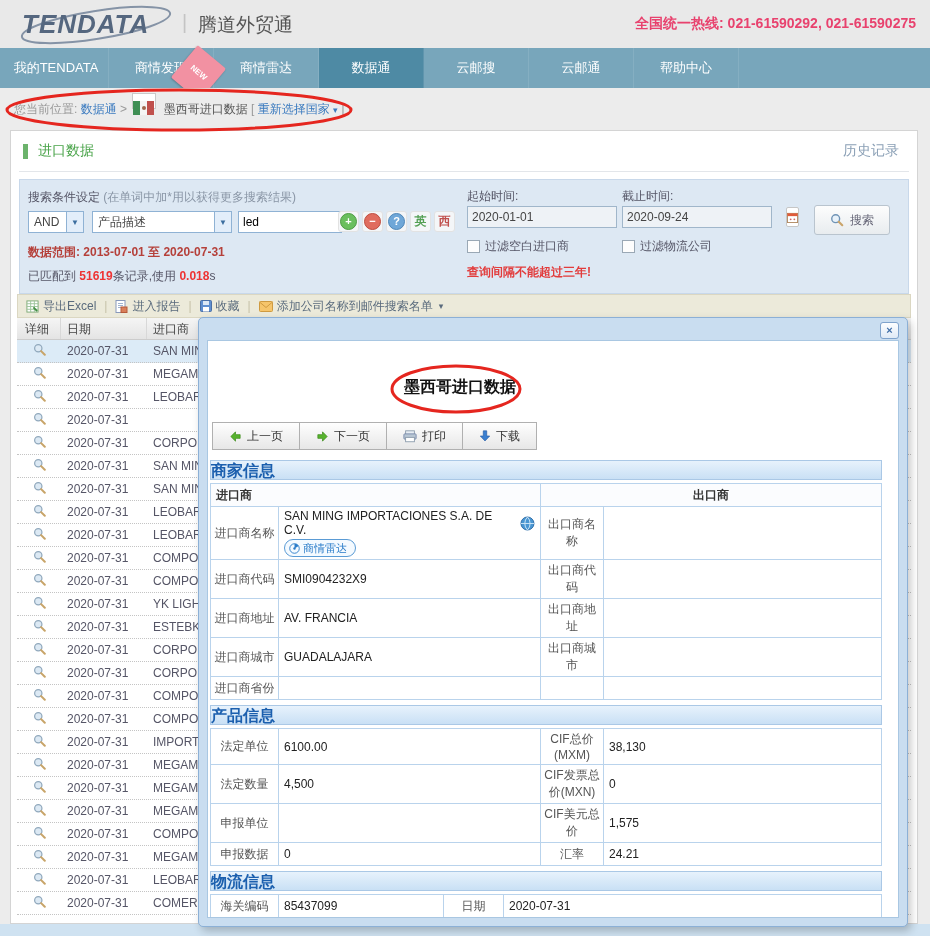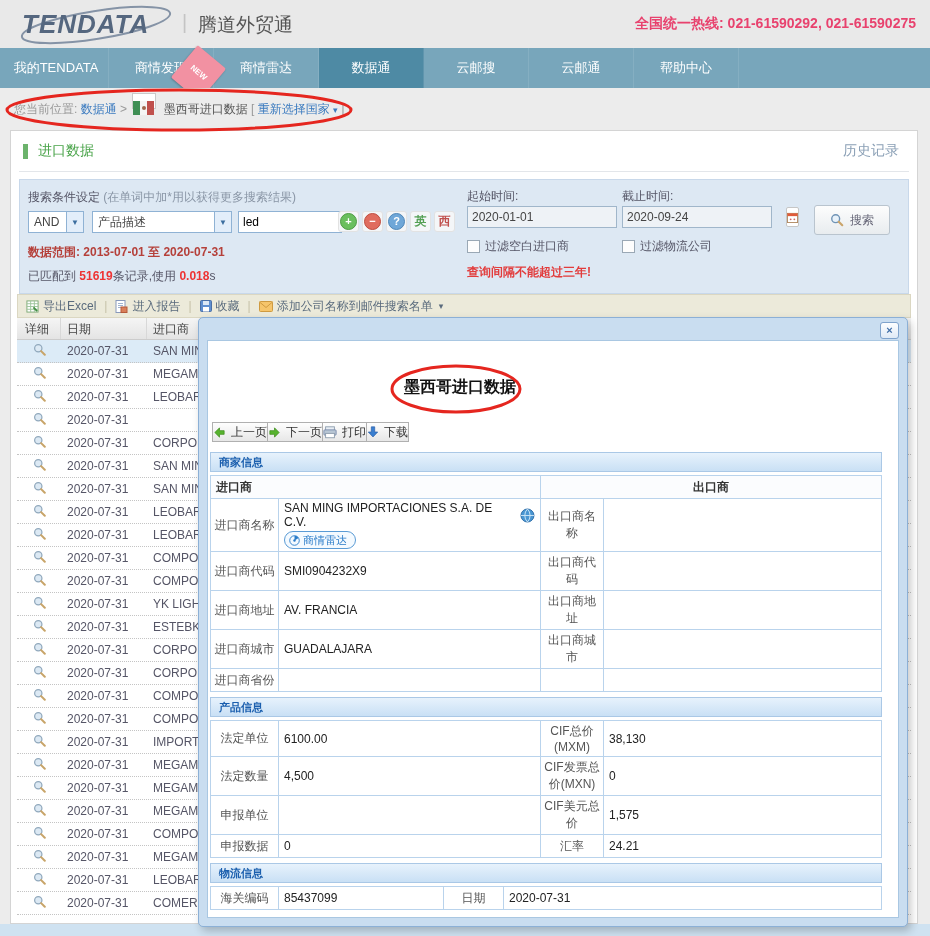--- a/index.html
+++ b/index.html
@@ -112,27 +112,27 @@
   .modal{position:absolute;left:198px;top:317px;width:710px;height:610px;background:#c9ddf0;
          border:1px solid #8cb0d6;border-radius:5px;box-shadow:3px 4px 9px rgba(0,0,0,.22);
          z-index:50;box-sizing:border-box;}
   .modal-close{position:absolute;top:4px;right:8px;width:17px;height:15px;
                background:linear-gradient(#fdfeff,#dfeaf6);border:1px solid #7fa3cc;border-radius:3px;
                color:#3f6ea8;font-size:11px;font-weight:bold;text-align:center;line-height:14px;cursor:pointer;}
   .modal-body{position:absolute;left:8px;top:22px;right:8px;bottom:8px;background:#fff;
               border:1px solid #a9c7e2;box-sizing:border-box;padding-left:2px;overflow:hidden;}
   .modal-title{margin-top:36px;width:500px;text-align:center;font-size:16px;font-weight:bold;color:#111;}
   .btn-group{margin:24px 0 10px 2px;display:flex;}
-  .mbtn{height:20px;border:1px solid #b0b0b0;background:linear-gradient(#fefefe,#e7e7e7);
-        display:inline-flex;align-items:center;gap:5px;padding:0 0;font-size:12px;color:#333;
+  .mbtn{height:28px;border:1px solid #b0b0b0;background:linear-gradient(#fefefe,#e7e7e7);
+        display:inline-flex;align-items:center;gap:5px;padding:0 16px;font-size:12px;color:#333;
         margin-left:-1px;cursor:pointer;font-family:inherit;}
   .mbtn:first-child{margin-left:0;}
   .section-bar{margin-top:5px;width:672px;height:20px;line-height:19px;
                background:linear-gradient(#e7f2fc,#c9e0f5);border:1px solid #aac8e6;box-sizing:border-box;
-               padding-left:8px;font-size:11px;font-weight:bold;color:var(--section-blue);}
+               padding-left:0;font-size:16px;font-weight:bold;color:var(--section-blue);}
   .mtable{width:672px;border-collapse:collapse;table-layout:fixed;margin-top:3px;font-size:12px;}
   .mtable td{border:1px solid #b9d3ec;padding:2px 5px;color:#222;height:18px;vertical-align:middle;
              word-wrap:break-word;overflow-wrap:break-word;}
   .mtable .lbl{color:#555;text-align:center;padding:2px 2px;}
   .mhead td{font-weight:bold;color:#333;background:#fbfcfe;}
   .imp-head{padding-left:14px;}
   .exp-head{text-align:center;}
   .company-line{display:flex;align-items:center;gap:4px;}
   .radar-badge{display:inline-flex;align-items:center;gap:3px;border:1px solid #5a9bd5;border-radius:9px;
                padding:0 8px 0 4px;color:#2a7cc9;font-size:11px;background:#f4faff;height:16px;

